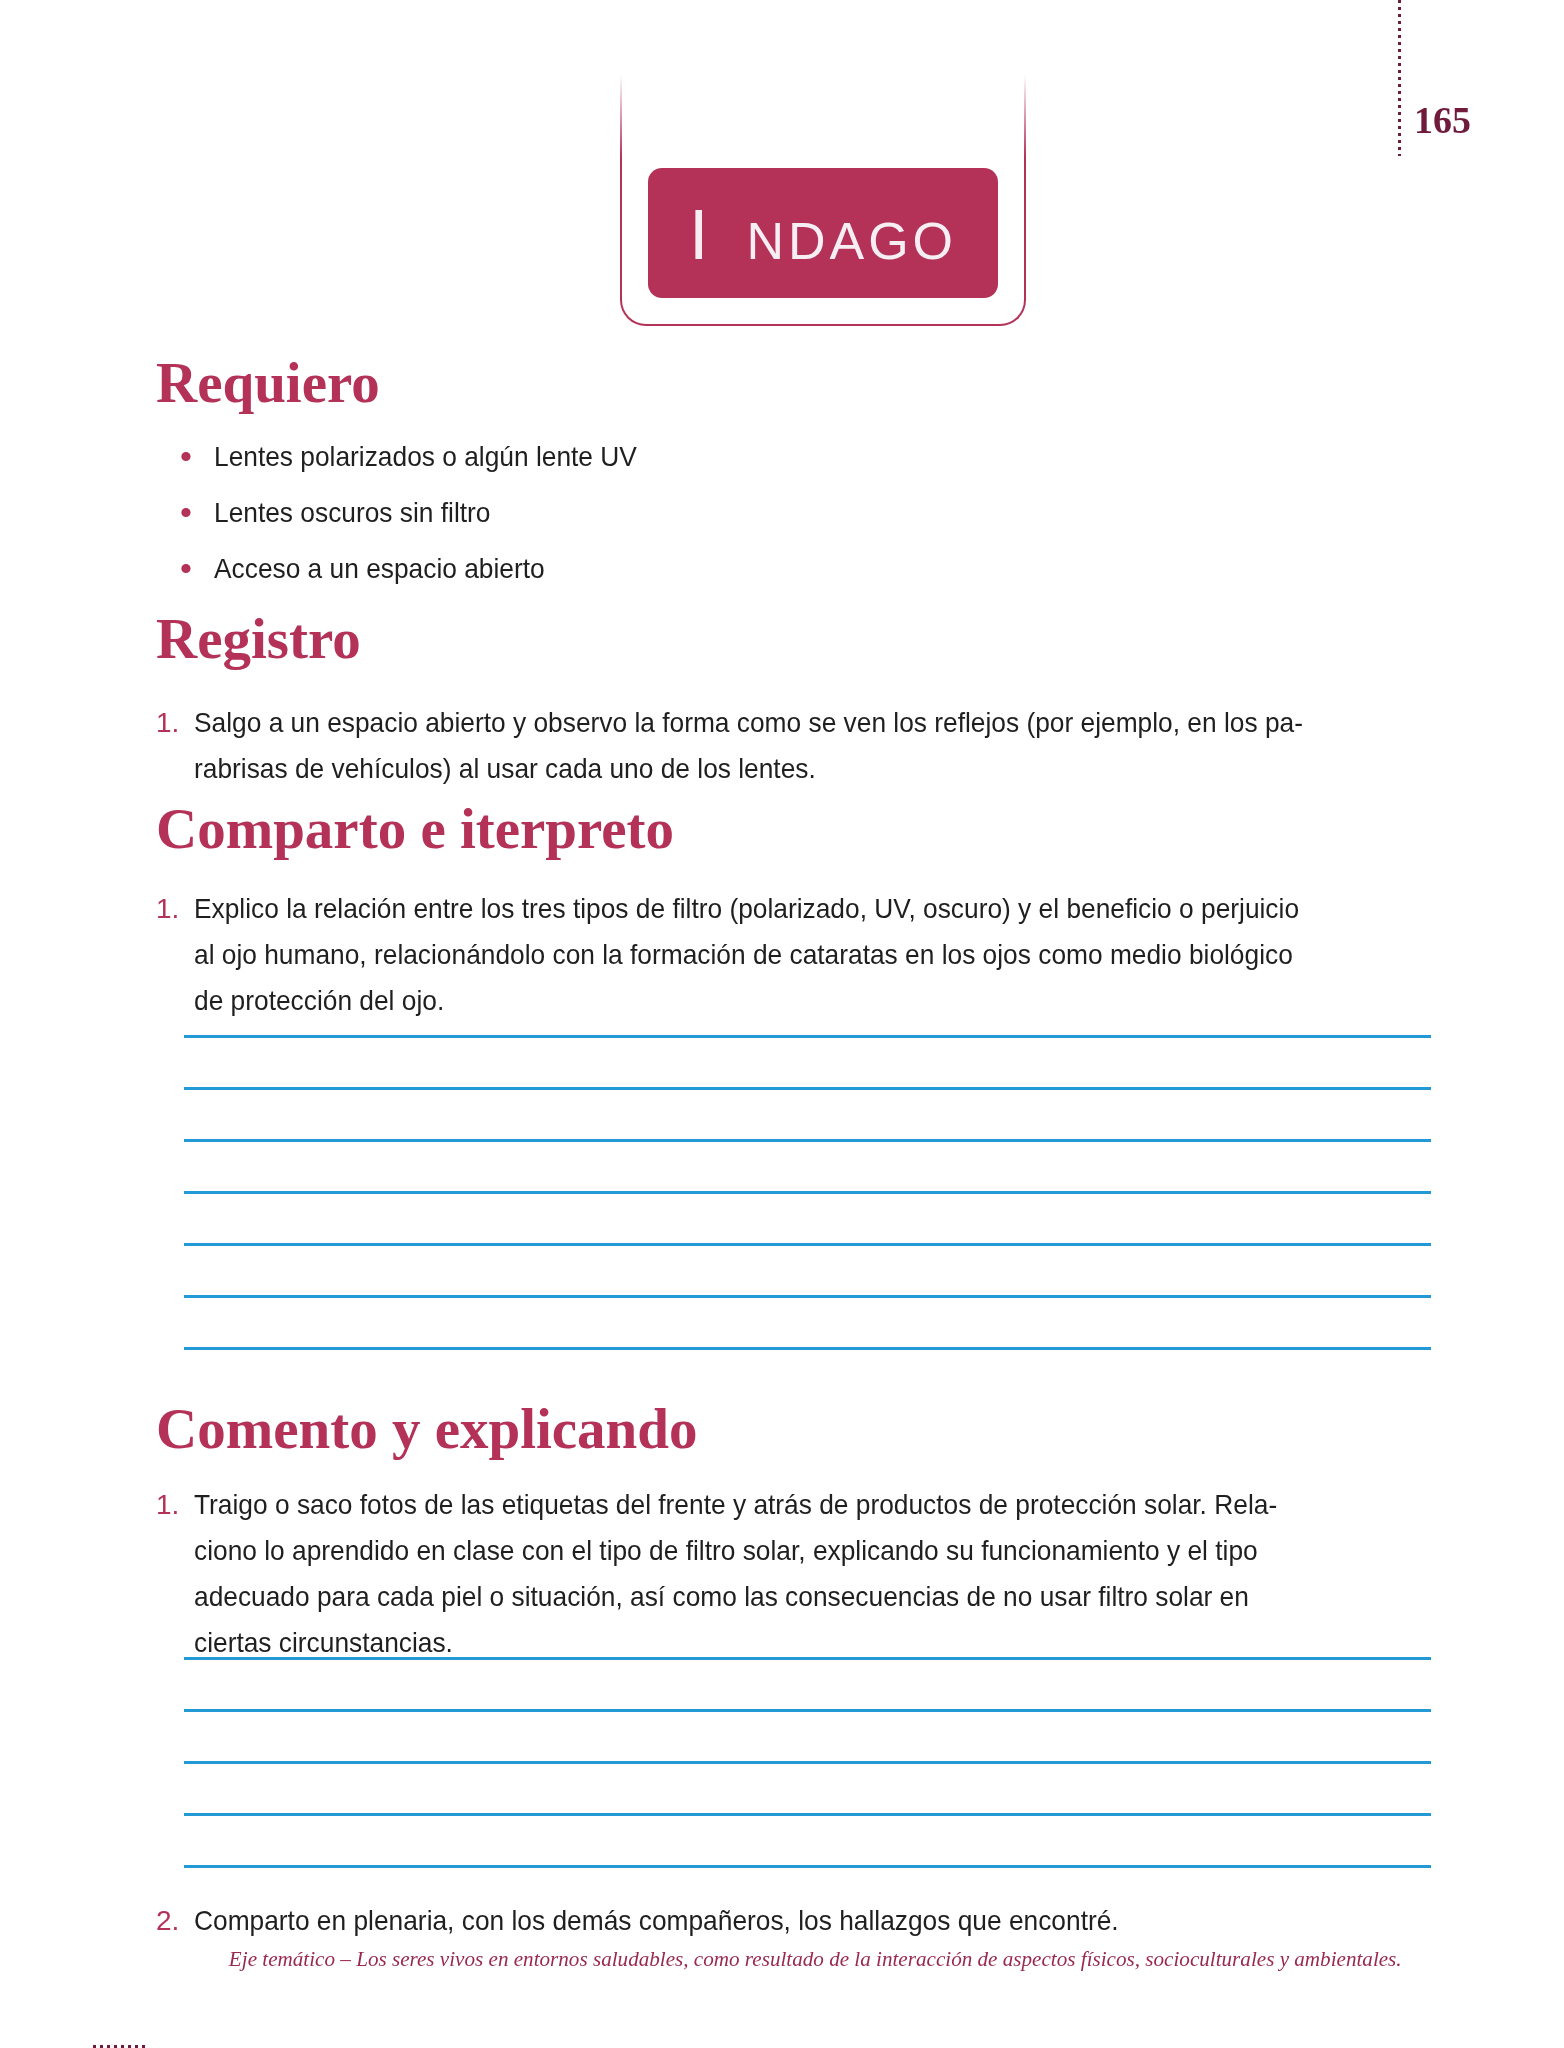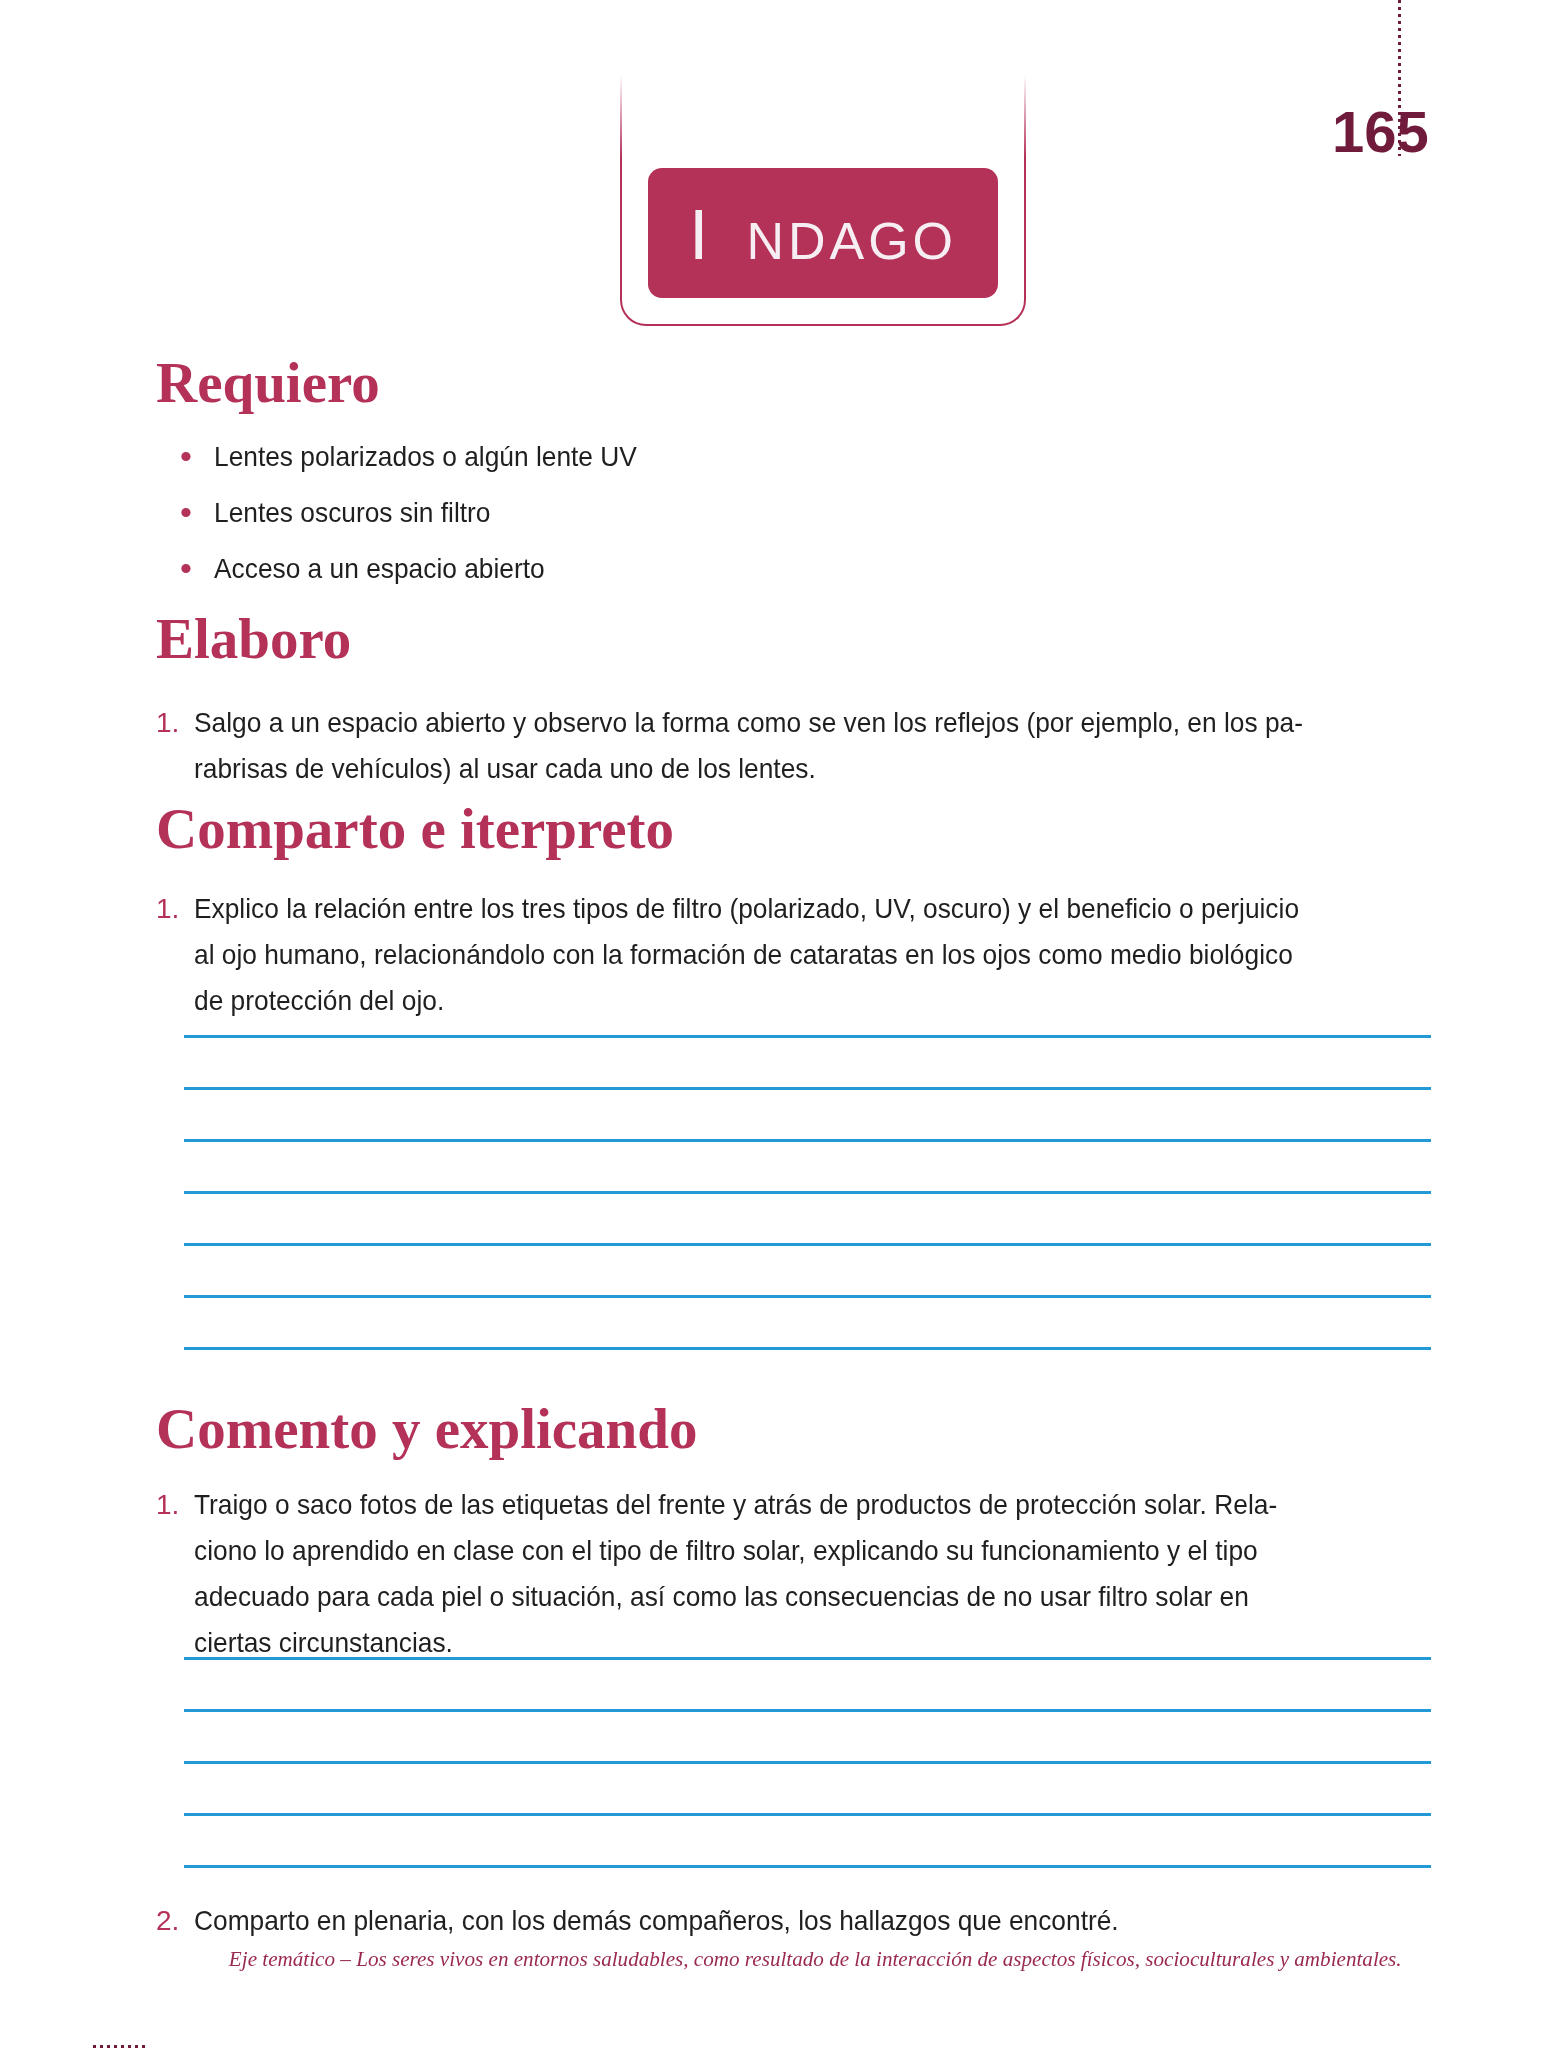--- a/index.html
+++ b/index.html
@@ -5,22 +5,22 @@
   html,body{margin:0;padding:0;background:#ffffff;}
   body{width:1564px;height:2048px;position:relative;overflow:hidden;
        font-family:"Liberation Sans",sans-serif;}
   .page{position:absolute;inset:0;background:#ffffff;}
 
   
   .dotted-v{position:absolute;left:1398px;top:0;width:3px;height:156px;
     background:repeating-linear-gradient(to bottom,var(--maroon) 0 3px,transparent 3px 7px);}
   .dotted-h{position:absolute;left:93px;bottom:0;width:56px;height:3px;
     background:repeating-linear-gradient(to right,var(--maroon) 0 3px,transparent 3px 7px);}
-  .page-number{position:absolute;left:1332px;top:98px;
-    font-family:Liberation Sans, sans-serif;font-weight:bold;font-size:58px;color:var(--maroon);}
+  .page-number{position:absolute;left:1414px;top:98px;
+    font-family:Liberation Serif, serif;font-weight:bold;font-size:38px;color:var(--maroon);}
 
   
   .badge-outline{position:absolute;left:620px;top:58px;width:402px;height:266px;
     border:2px solid var(--crimson);border-top:none;border-radius:0 0 26px 26px;}
   .badge-fade{position:absolute;left:614px;top:54px;width:414px;height:104px;
     background:linear-gradient(to bottom,#ffffff 20%,rgba(255,255,255,0));}
   .badge{position:absolute;left:648px;top:168px;width:350px;height:130px;
     background:var(--crimson);border-radius:14px;display:flex;align-items:center;justify-content:center;}
   .badge-text{display:flex;align-items:baseline;color:var(--badge-text);letter-spacing:4px;transform:translateY(2px);}
   .badge-initial{font-size:70px;line-height:70px;}
@@ -74,21 +74,21 @@
         </div>
         <div class="bullet-row">
           <span class="dot">•</span>
           <span class="btxt">Lentes oscuros sin filtro</span>
         </div>
         <div class="bullet-row">
           <span class="dot">•</span>
           <span class="btxt">Acceso a un espacio abierto</span>
         </div>
       </div>
-      <div class="sec sec-heading" style="top: 608px;">Elaboro</div>
+      <div class="sec sec-heading" style="top: 608px;">Registro</div>
       <div class="sec sec-numbered" style="top: 700px;">
         <span class="num">1.</span>
         <div class="ntxt">
           <div>Salgo a un espacio abierto y observo la forma como se ven los reflejos (por ejemplo, en los pa-</div>
           <div>rabrisas de vehículos) al usar cada uno de los lentes.</div>
         </div>
       </div>
       <div class="sec sec-heading" style="top: 798px;">Comparto e iterpreto</div>
       <div class="sec sec-numbered" style="top: 886px;">
         <span class="num">1.</span>

